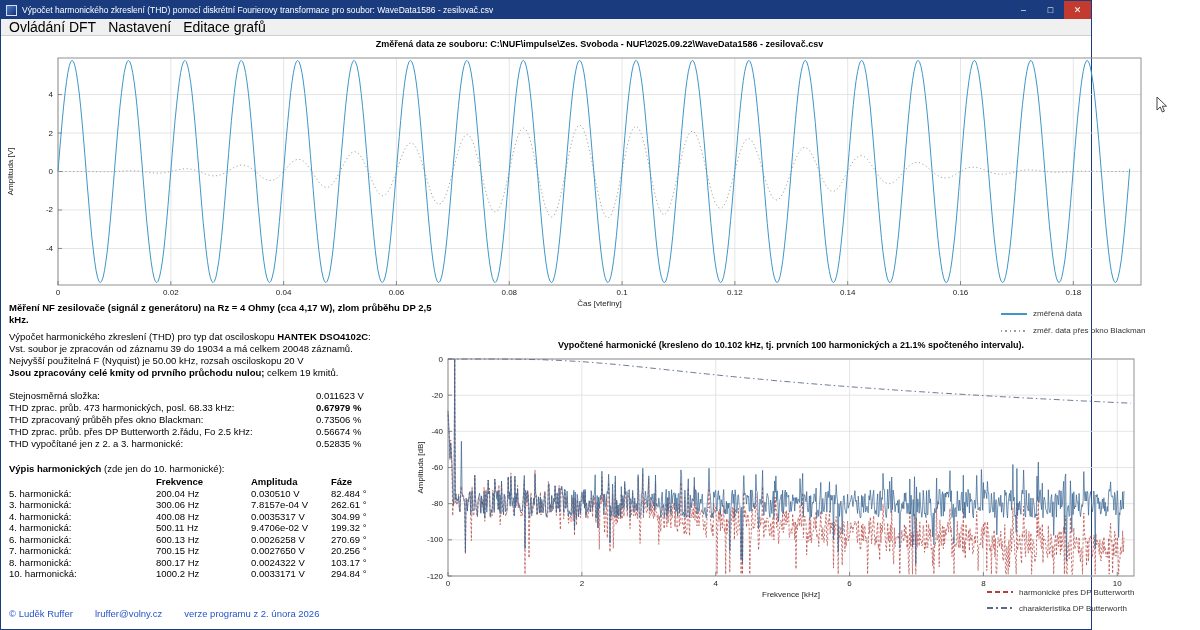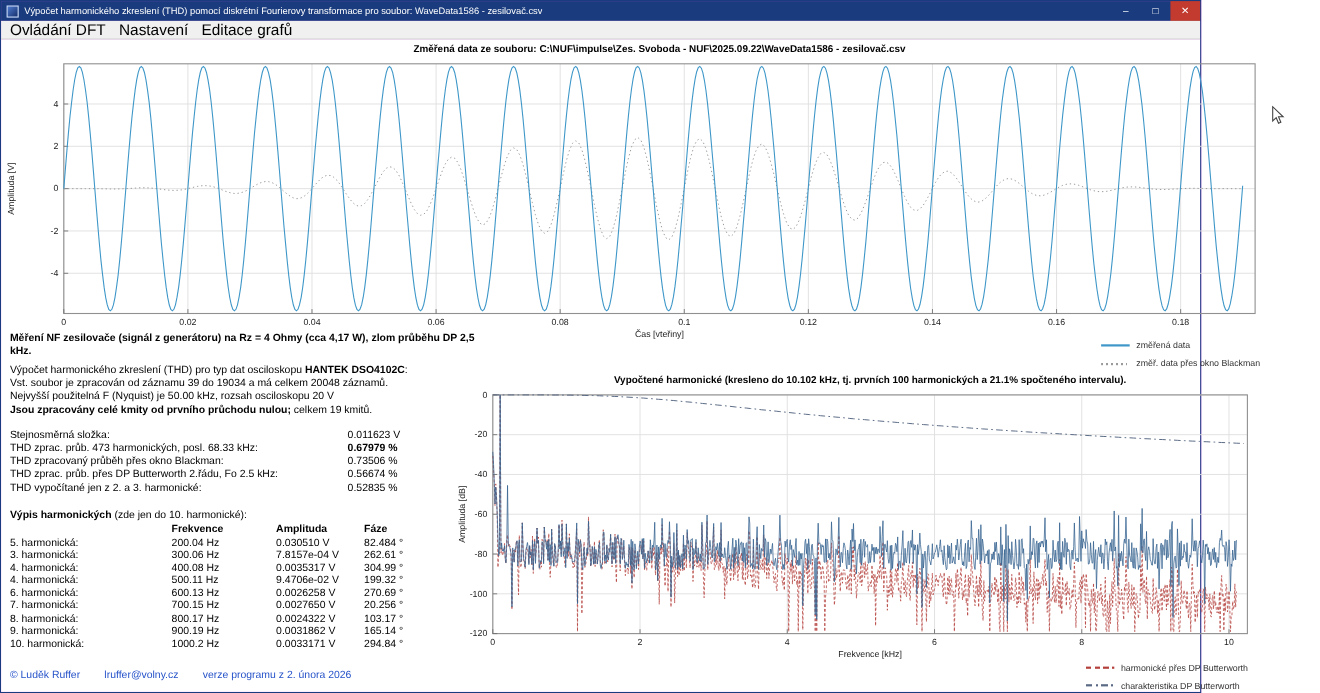--- a/index.html
+++ b/index.html
@@ -24,21 +24,21 @@
   .results{margin-top:11px}
   .rrow{display:flex;line-height:12px}
   .rlabel{width:307px;flex:none}
   .harm-head{margin-top:13px;line-height:12px}
   .htable{margin-top:1px}
   .hrow{display:grid;grid-template-columns:147px 95px 80px 1fr;line-height:11.5px}
   .footer{position:absolute;left:8px;top:572px;font-size:9.5px;color:#2653c9;white-space:nowrap}
   .footer span{margin-right:22px}
   .legend{position:absolute;font-size:8px;color:#333;white-space:nowrap}
   #top-legend{left:1000px;top:269px}
-  #bottom-legend{left:986px;top:563px}
+  #bottom-legend{left:986px;top:548px}
   .leg-row{display:flex;align-items:center;height:17px}
   #bottom-legend .leg-row{height:16px}
   .leg-sample{width:26px;height:2px;margin-right:6px;flex:none}
   #cursor{position:absolute;left:1155px;top:60px;z-index:5}
 </style>
 </head>
 <body>
 
 <div class="window">
 
@@ -271,26 +271,20 @@
             <span>0.0027650 V</span>
             <span>20.256 °</span>
           </div>
         <div class="hrow">
             <span>8. harmonická:</span>
             <span>800.17 Hz</span>
             <span>0.0024322 V</span>
             <span>103.17 °</span>
           </div>
         <div class="hrow">
-            <span>9. harmonická:</span>
-            <span>900.19 Hz</span>
-            <span>0.0031862 V</span>
-            <span>165.14 °</span>
-          </div>
-        <div class="hrow">
             <span>10. harmonická:</span>
             <span>1000.2 Hz</span>
             <span>0.0033171 V</span>
             <span>294.84 °</span>
           </div>
       </div>
     </div>
 
     <div class="footer">
       <span>© Luděk Ruffer</span><span class="email">lruffer@volny.cz</span><span>verze programu z 2. února 2026</span>

